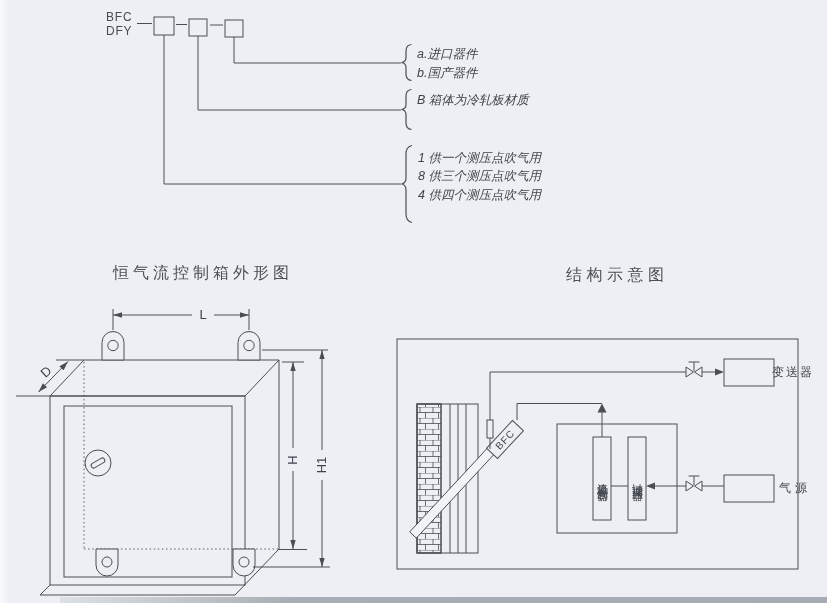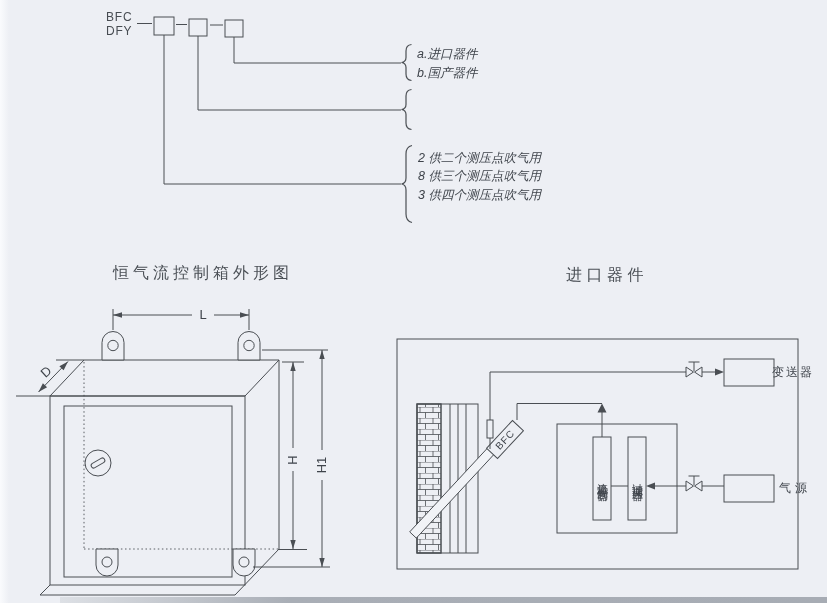--- a/index.html
+++ b/index.html
@@ -141,30 +141,31 @@
     <div>BFC</div>
     <div>DFY</div>
   </div>
 
   <div class="t g1" style="left:417px;top:45px;">
     <div class="opt">a.进口器件</div>
     <div class="opt">b.国产器件</div>
   </div>
 
   <div class="t g2" style="left:417px;top:90px;">
+    <div class="opt">B 箱体为冷轧板材质</div>
   </div>
 
   <div class="t g3" style="left:418px;top:149px;">
-    <div class="opt">2 供二个测压点吹气用</div>
+    <div class="opt">1 供一个测压点吹气用</div>
     <div class="opt">8 供三个测压点吹气用</div>
-    <div class="opt">3 供四个测压点吹气用</div>
+    <div class="opt">4 供四个测压点吹气用</div>
   </div>
 
   <div class="t title" style="left:113px;top:263px;">恒气流控制箱外形图</div>
-  <div class="t title" style="left:566px;top:265px;letter-spacing:4.5px;">进口器件</div>
+  <div class="t title" style="left:566px;top:265px;letter-spacing:4.5px;">结构示意图</div>
 
   <div class="t boxlbl hlbl" style="left:724px;top:359px;width:50px;height:27px;">变送器</div>
   <div class="t boxlbl hlbl" style="left:724px;top:475px;width:50px;height:27px;letter-spacing:4px;text-indent:4px;">气源</div>
   <div class="t vt" style="left:593px;top:437px;width:18px;height:83px;">流量控制器</div>
   <div class="t vt" style="left:628px;top:437px;width:18px;height:83px;">过滤调压器</div>
 
   <div class="edge-bottom"></div>
 </div>
 
 </body></html>

